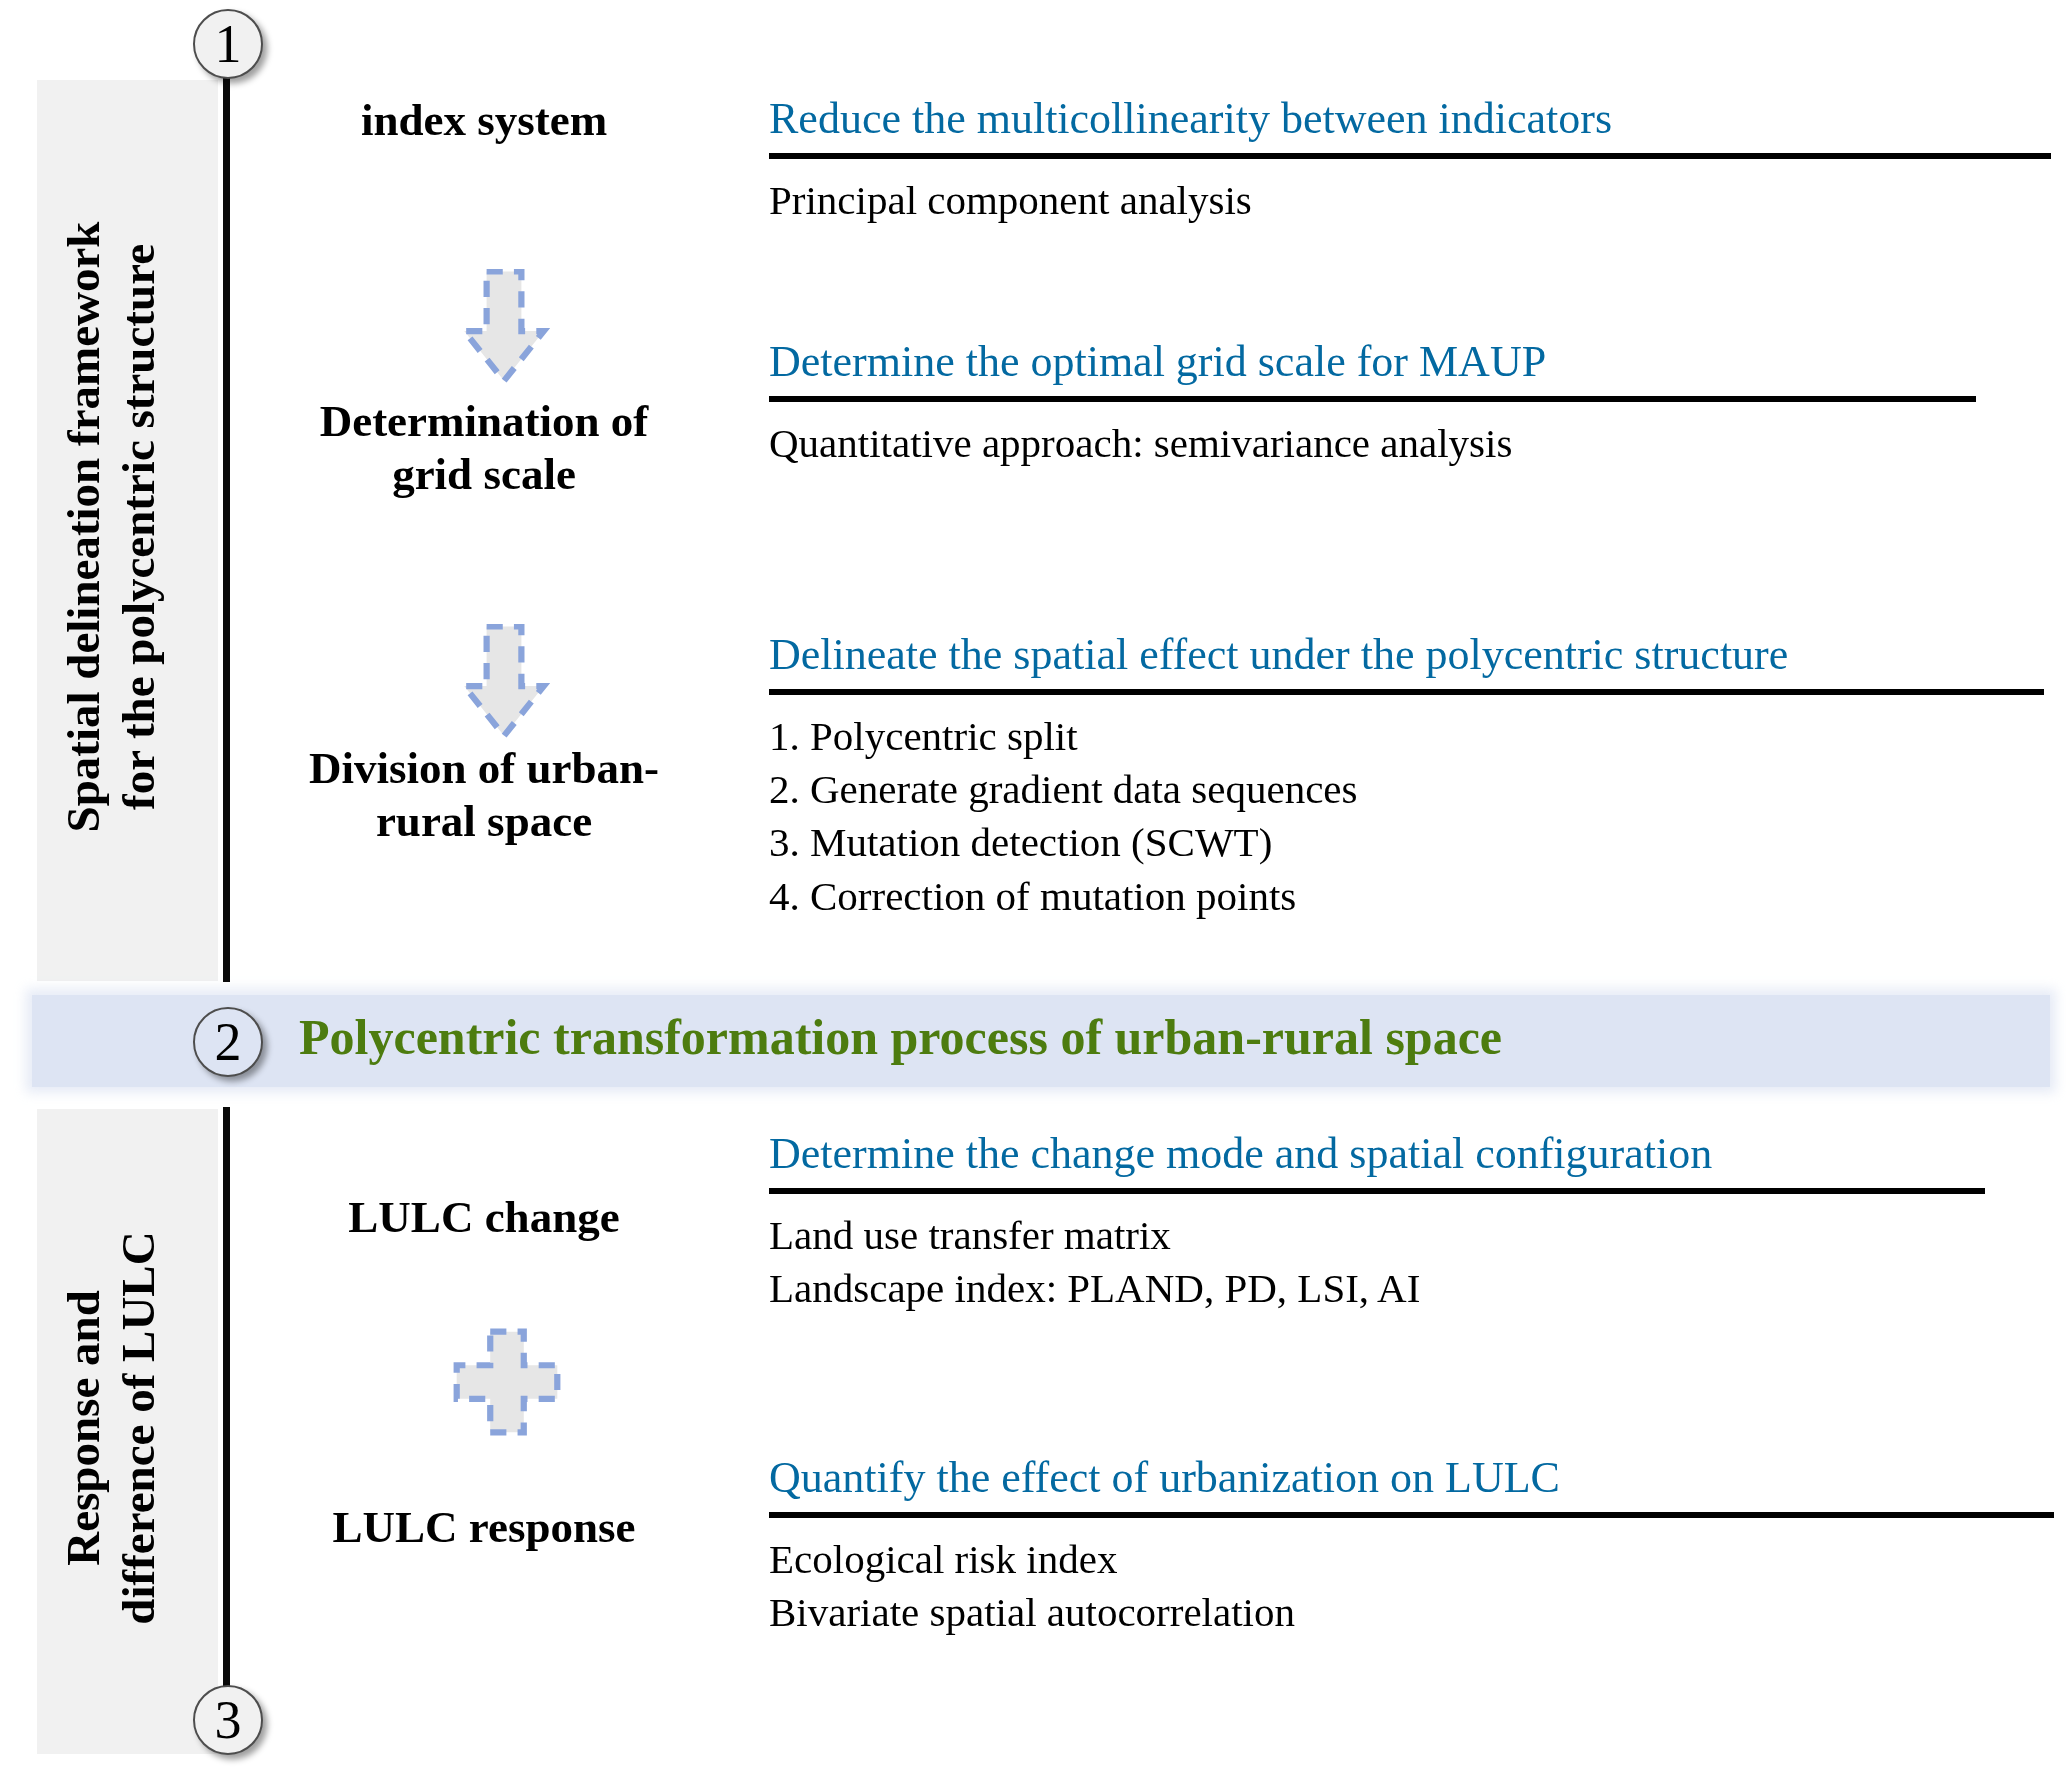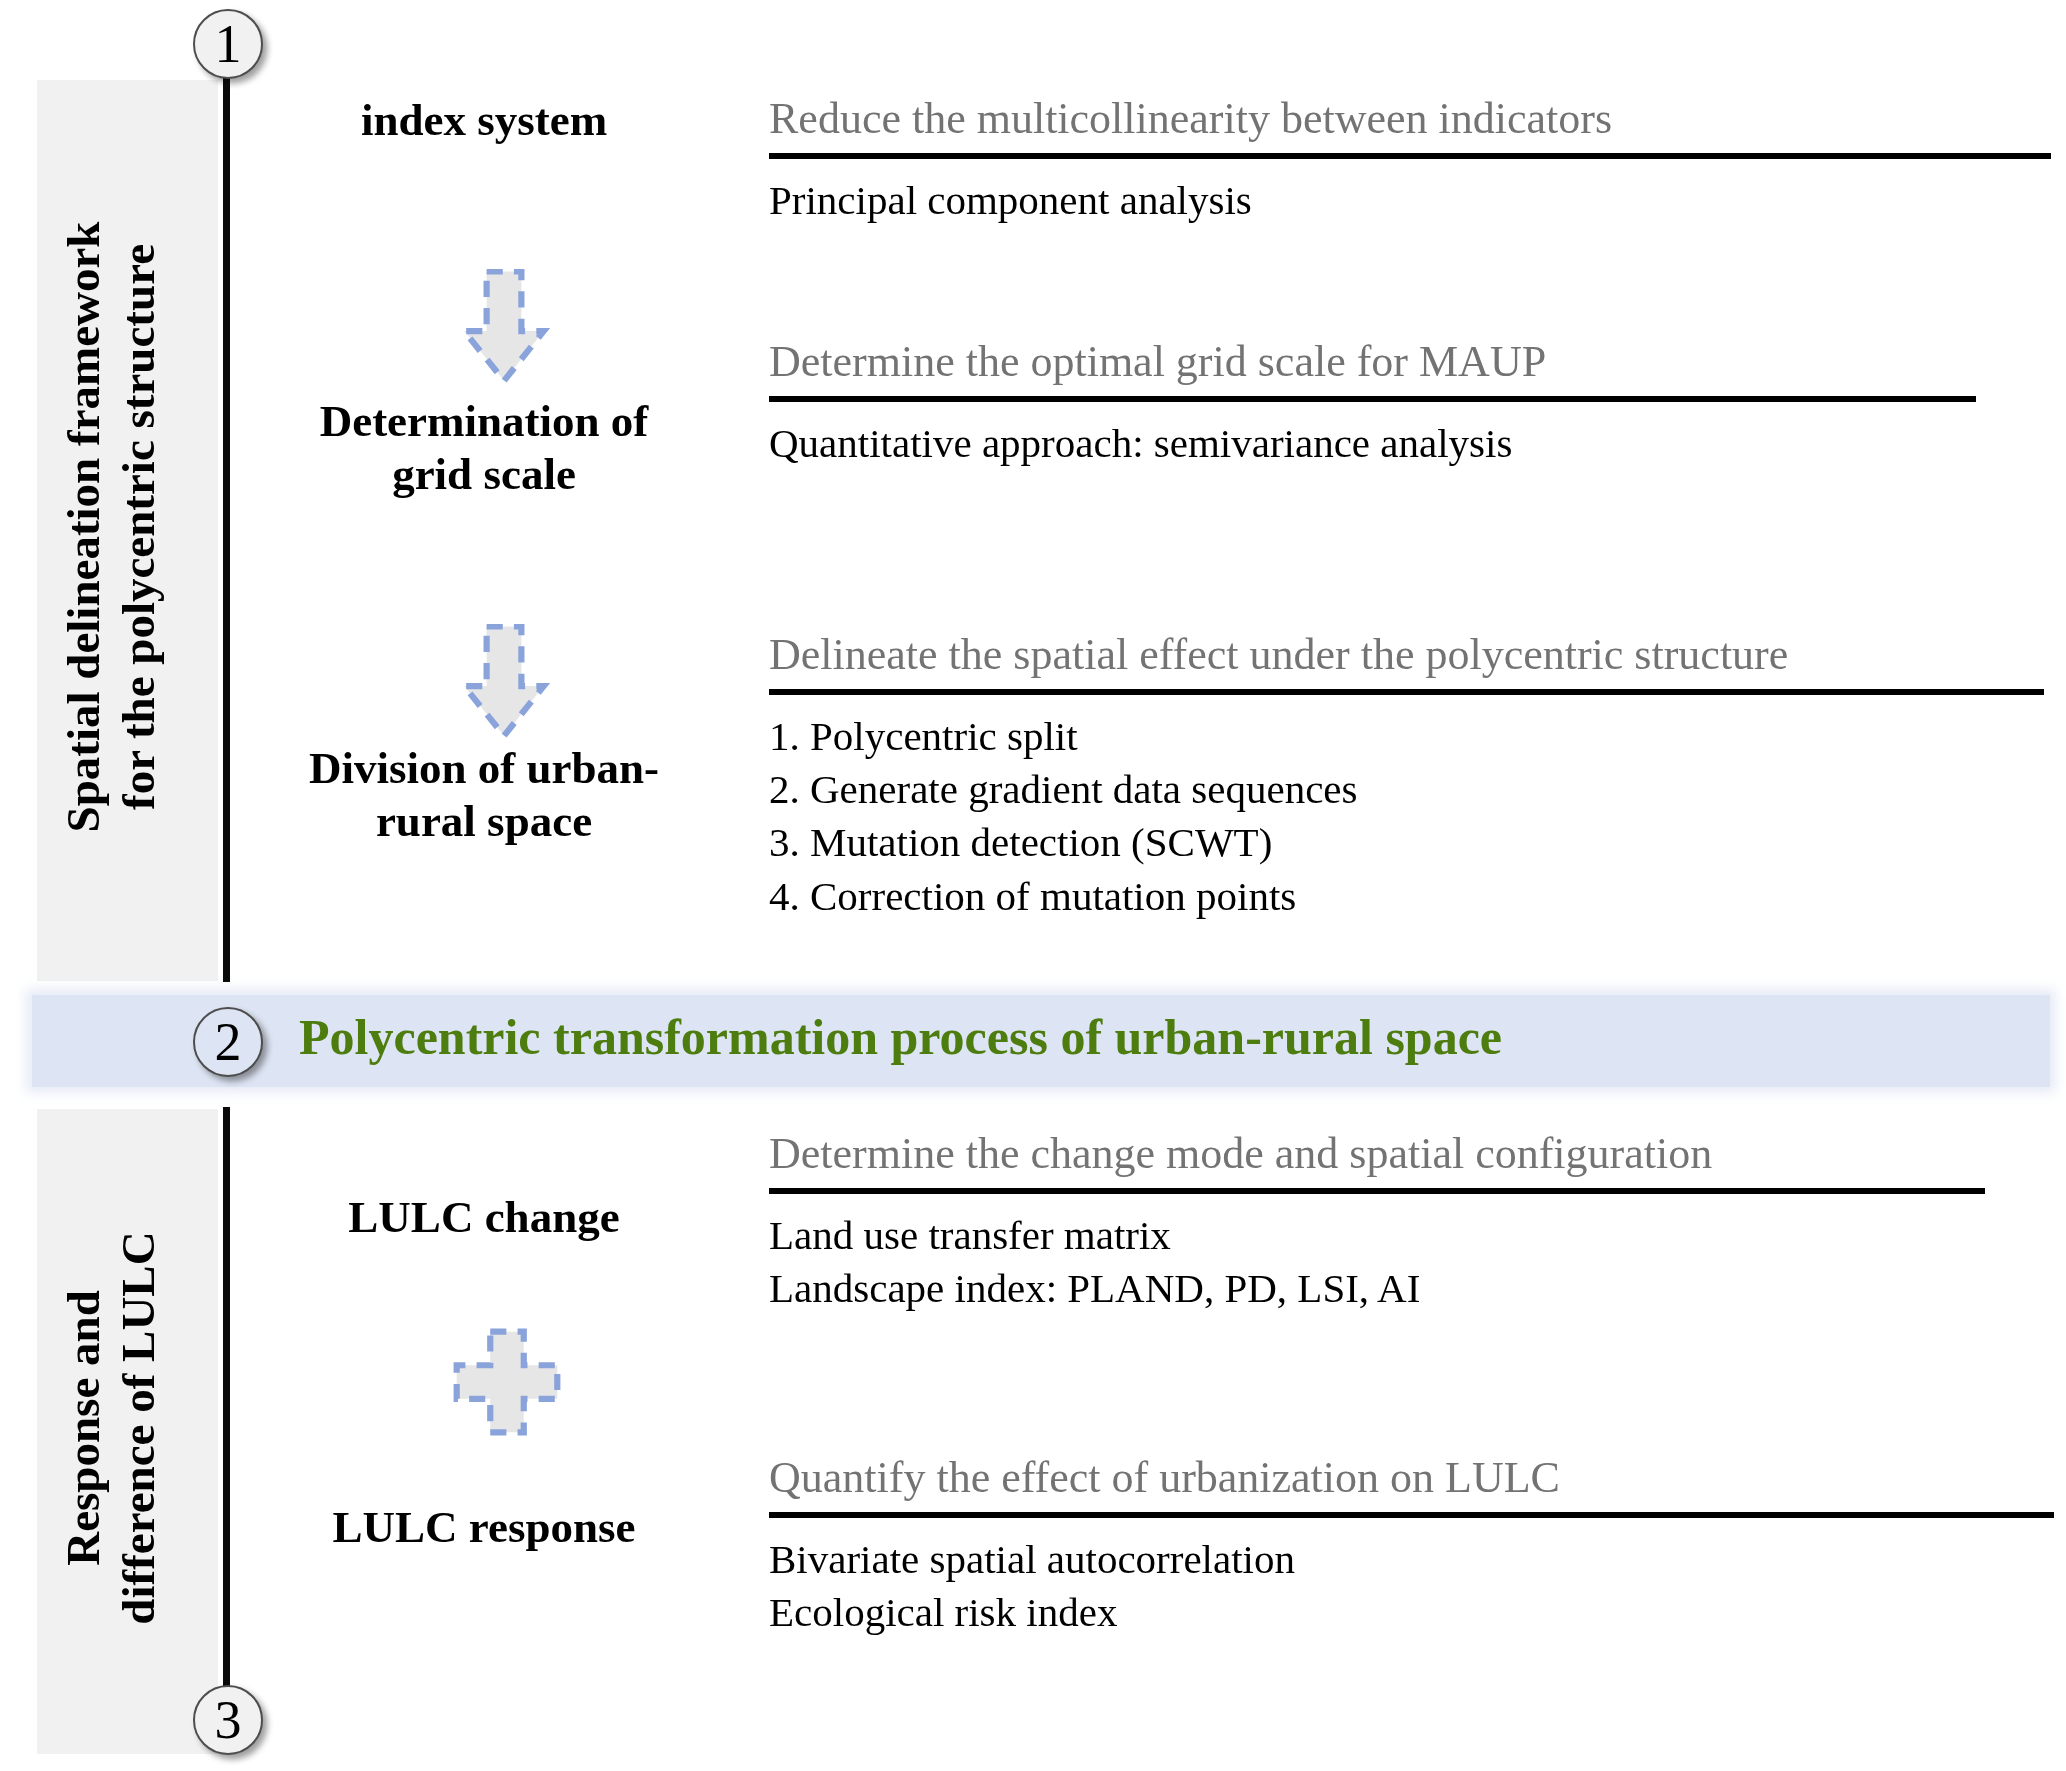--- a/index.html
+++ b/index.html
@@ -109,21 +109,21 @@
 
   .row-body {
     position: absolute;
     left: 769px;
   }
 
   .headline {
     font-size: 44px;
     line-height: 1.12;
     white-space: nowrap;
-    color: #737373;
+    color: #0369a1;
   }
 
   .rule {
     height: 5.6px;
     background: #000;
     margin-top: 10px;
     margin-bottom: 15px;
   }
 
   .detail {
@@ -238,18 +238,18 @@
       <polygon points="34,3 61,3 61,30 88,30 88,57 61,57 61,84 34,84 34,57 7,57 7,30 34,30" fill="#e6e6e6" stroke="#8aa4db" stroke-width="5" stroke-dasharray="13,9" stroke-linejoin="miter"></polygon>
     </svg>
   </div>
 
   <div class="row-title" style="top:1501px;">
     <div>LULC response</div>
   </div>
   <div class="row-body" style="top:1453px; width:1285px;">
     <div class="headline">Quantify the effect of urbanization on LULC</div>
     <div class="rule"></div>
+    <div class="detail">Ecological risk index</div>
     <div class="detail">Bivariate spatial autocorrelation</div>
-    <div class="detail">Ecological risk index</div>
   </div>
 
 </div>
 
 
 </body></html>

